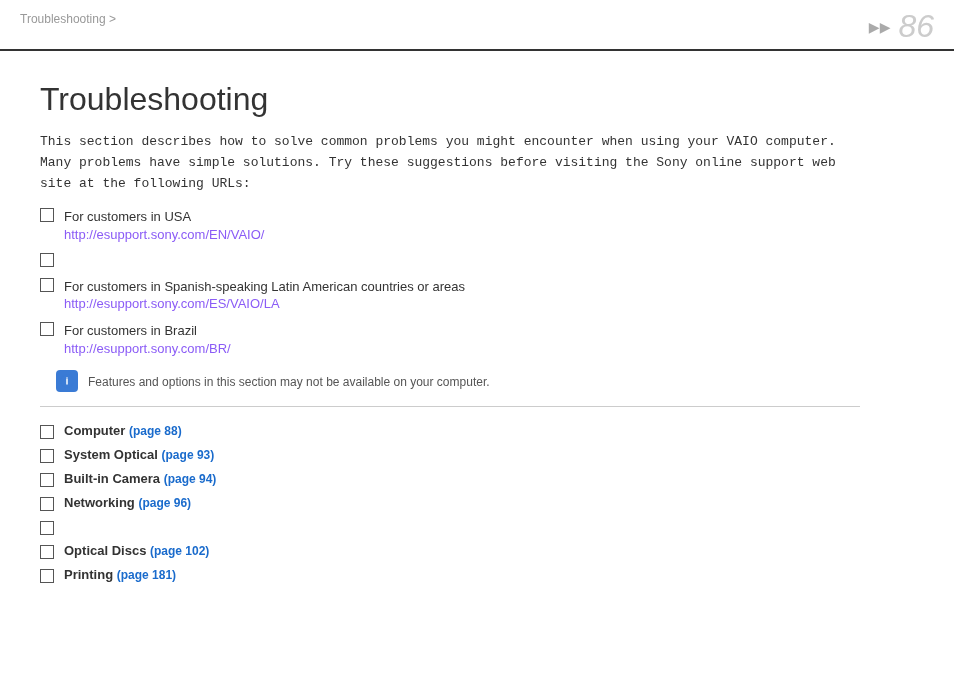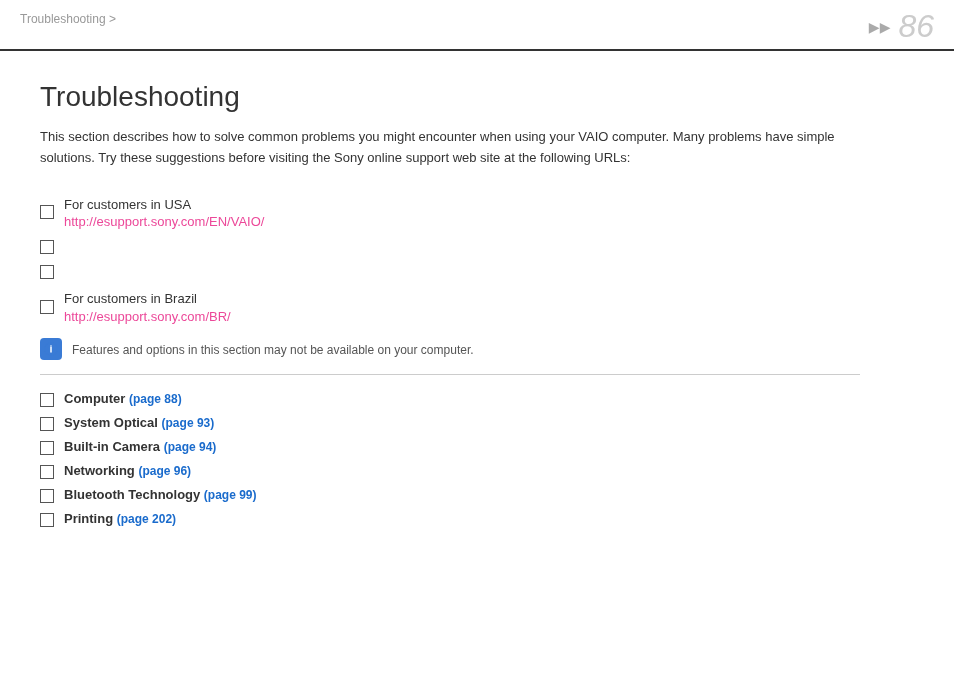--- a/index.html
+++ b/index.html
@@ -30,40 +30,41 @@
       color: #999;
       padding-top: 4px;
     }
 
     .content {
       padding: 30px 40px 30px 40px;
       max-width: 900px;
     }
 
     h1 {
-      font-size: 28px;
+      font-size: 32px;
       font-weight: normal;
       color: #333;
       margin-bottom: 14px;
     }
 
     .intro-text {
       font-size: 13px;
       line-height: 1.6;
-      margin-bottom: 26px;
-      color: #333;
+      margin-bottom: 13px;
+      color: #333;
+      font-family: Liberation Mono, monospace;
     }
 
     .list-section {
       margin-bottom: 6px;
     }
 
     .list-item {
       display: flex;
-      align-items: center;
+      align-items: flex-start;
       margin-bottom: 10px;
     }
 
     .checkbox-icon {
       width: 14px;
       height: 14px;
       border: 1.5px solid #555;
       margin-right: 10px;
       margin-top: 1px;
       flex-shrink: 0;
@@ -77,29 +78,29 @@
       flex-direction: column;
     }
 
     .list-item-text {
       font-size: 13px;
       color: #333;
       line-height: 1.5;
     }
 
     .list-item-link {
-      color: #ec4899;
+      color: #8b5cf6;
       text-decoration: none;
       font-size: 13px;
     }
 
     .note-section {
       display: flex;
       align-items: flex-start;
-      margin: 14px 0 14px 0;
+      margin: 14px 0 14px 16px;
     }
 
     .note-icon {
       width: 22px;
       height: 22px;
       background: #3a7bd5;
       border-radius: 4px;
       margin-right: 10px;
       flex-shrink: 0;
       display: flex;
@@ -174,20 +175,24 @@
       <div class="list-item-content">
         <span class="list-item-text">For customers in USA</span>
         <a class="list-item-link" href="#">http://esupport.sony.com/EN/VAIO/</a>
       </div>
     </div>
       <div class="list-item">
       <div class="checkbox-icon"></div>
     </div>
       <div class="list-item">
       <div class="checkbox-icon"></div>
+      <div class="list-item-content">
+        <span class="list-item-text">For customers in Spanish-speaking Latin American countries or areas</span>
+        <a class="list-item-link" href="#">http://esupport.sony.com/ES/VAIO/LA</a>
+      </div>
     </div>
       <div class="list-item">
       <div class="checkbox-icon"></div>
       <div class="list-item-content">
         <span class="list-item-text">For customers in Brazil</span>
         <a class="list-item-link" href="#">http://esupport.sony.com/BR/</a>
       </div>
     </div>
     </div>
 
@@ -224,24 +229,27 @@
       </div>
     </li>
       <li class="nav-list-item">
       <div class="checkbox-icon" style="margin-top:2px;"></div>
       <div>
         <span class="nav-item-label">Networking </span><a class="nav-item-link" href="#">(page 96)</a>
       </div>
     </li>
       <li class="nav-list-item">
       <div class="checkbox-icon" style="margin-top:2px;"></div>
-      <div>
-        <span class="nav-item-label">Bluetooth Technology </span><a class="nav-item-link" href="#">(page 99)</a>
-      </div>
-    </li>
-      <li class="nav-list-item">
-      <div class="checkbox-icon" style="margin-top:2px;"></div>
-      <div>
-        <span class="nav-item-label">Printing </span><a class="nav-item-link" href="#">(page 202)</a>
+    </li>
+      <li class="nav-list-item">
+      <div class="checkbox-icon" style="margin-top:2px;"></div>
+      <div>
+        <span class="nav-item-label">Optical Discs </span><a class="nav-item-link" href="#">(page 102)</a>
+      </div>
+    </li>
+      <li class="nav-list-item">
+      <div class="checkbox-icon" style="margin-top:2px;"></div>
+      <div>
+        <span class="nav-item-label">Printing </span><a class="nav-item-link" href="#">(page 181)</a>
       </div>
     </li>
     </ul>
 </div>
 
 </body></html>

